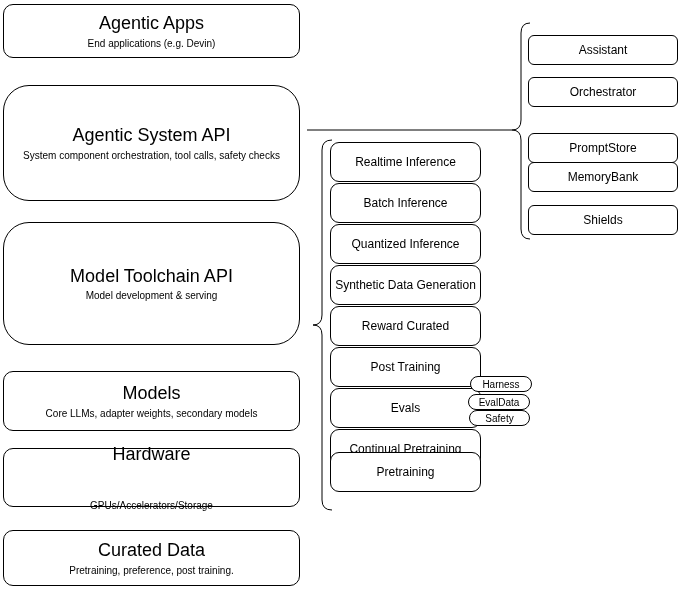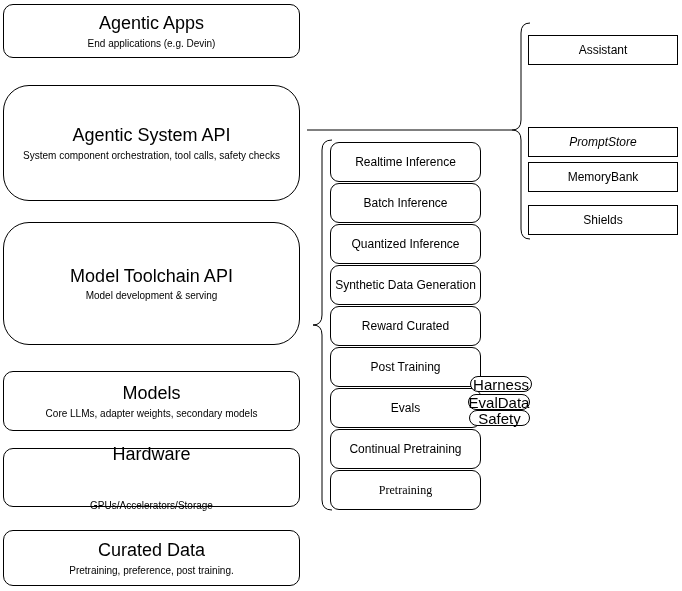--- a/index.html
+++ b/index.html
@@ -10,24 +10,24 @@
   .overlay { position:absolute; left:0; top:0; pointer-events:none; }
   .node {
     position:absolute; box-sizing:border-box; background:#ffffff;
     border:1px solid #000000; display:flex; flex-direction:column;
     align-items:center; justify-content:center; text-align:center;
   }
   .big   { left:3px; width:297px; }
   .title { font-size:18px; line-height:1.25; }
   .subtitle { font-size:10px; line-height:1.2; margin-top:3px; }
   .mid   { left:330px; width:151px; height:40px; border-radius:9px; font-size:12px; }
-  .right { left:528px; width:150px; height:30px; border-radius:0; font-size:12px; }
+  .right { left:528px; width:150px; height:30px; border-radius:6px; font-size:12px; }
   .pill  {
     position:absolute; box-sizing:border-box; height:16px; background:#ffffff;
-    border:1px solid #000000; border-radius:8px; font-size:15px;
+    border:1px solid #000000; border-radius:8px; font-size:10px;
     display:flex; align-items:center; justify-content:center; z-index:5;
   }
 </style>
 </head>
 <body>
 
 <div class="canvas">
 
   <svg class="overlay" width="682" height="591" viewBox="0 0 682 591">
     <path d="M307,130 L512,130" stroke="#000000" stroke-width="1" fill="none"></path>
@@ -77,38 +77,41 @@
   </div>
   <div class="node mid" style="top:347px;">
     <span>Post Training</span>
   </div>
   <div class="node mid" style="top:388px;">
     <span>Evals</span>
   </div>
   <div class="node mid" style="top:429px;">
     <span>Continual Pretraining</span>
   </div>
-  <div class="node mid" style="top:470px;font-family:Liberation Serif, serif;">
+  <div class="node mid" style="top:452px;">
     <span>Pretraining</span>
   </div>
 
   <div class="pill" style="left:470px;top:376px;width:62px;">
     <span>Harness</span>
   </div>
   <div class="pill" style="left:468px;top:394px;width:62px;">
     <span>EvalData</span>
   </div>
   <div class="pill" style="left:469px;top:410px;width:61px;">
     <span>Safety</span>
   </div>
 
   <div class="node right" style="top:35px;">
     <span>Assistant</span>
   </div>
-  <div class="node right" style="top:127px;font-style:italic;">
+  <div class="node right" style="top:77px;">
+    <span>Orchestrator</span>
+  </div>
+  <div class="node right" style="top:133px;">
     <span>PromptStore</span>
   </div>
   <div class="node right" style="top:162px;">
     <span>MemoryBank</span>
   </div>
   <div class="node right" style="top:205px;">
     <span>Shields</span>
   </div>
 
 </div>

